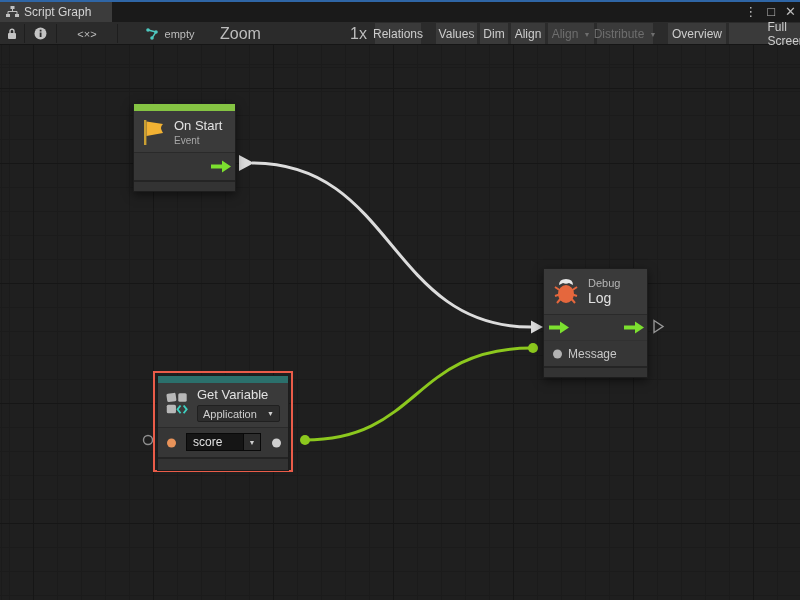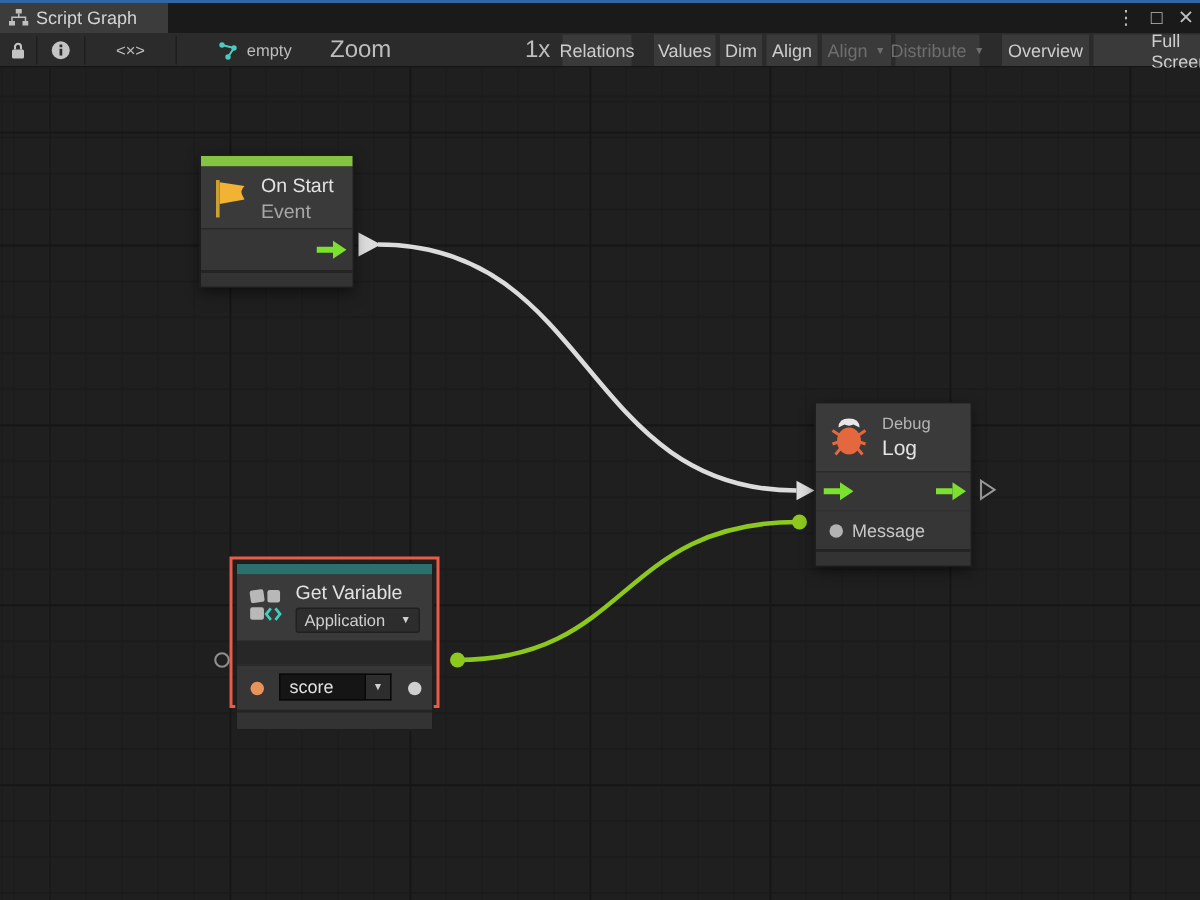--- a/index.html
+++ b/index.html
@@ -43,21 +43,21 @@
   .wire{fill:none;stroke-width:3;}
   .wire-white{stroke:var(--wire-white);}
   .wire-green{stroke:var(--wire-green);}
 
   
   .node{position:absolute;background:#272727;border:1px solid #1d1d1d;
     box-shadow:0 3px 9px rgba(0,0,0,.5);box-sizing:border-box;}
   .accent{height:7px;}
   .nheader{background:var(--node-bg);display:flex;align-items:center;gap:8px;padding:6px 8px;box-sizing:border-box;}
   .ntitle{font-size:13px;color:#e2e2e2;}
-  .nsub{font-size:13px;color:#a8a8a8;margin-top:2px;}
+  .nsub{font-size:10px;color:#a8a8a8;margin-top:2px;}
   .ncat{font-size:11px;color:#b5b5b5;}
   .nrow{background:var(--node-body-bg);border-top:1px solid #2a2a2a;position:relative;}
   .nfooter{background:var(--node-footer-bg);border-top:2px solid #242424;height:9px;}
   .portdot{width:9px;height:9px;border-radius:50%;position:absolute;top:50%;transform:translateY(-50%);}
   .plabel{position:absolute;top:50%;transform:translateY(-50%);font-size:12px;color:#c8c8c8;}
 
   #sel-border{position:absolute;left:153px;top:371px;width:140px;height:101px;
     border:2px solid var(--selection-red);box-sizing:border-box;}
 
   .dropdown{background:#2d2d2d;border:1px solid #202020;border-radius:2px;color:#cfcfcf;
@@ -219,21 +219,21 @@
         <path d="M19 19 L15 24 L19 29 M23 19 L27 24 L23 29" stroke="#3ecfc0" stroke-width="2.4" fill="none"></path>
       </svg>
       <div style="flex:1;">
         <div class="ntitle">Get Variable</div>
         <div class="dropdown" style="margin-top:3px;width:83px;">
           <span>Application</span>
           <span class="dd">▼</span>
         </div>
       </div>
     </div>
-    <div class="nrow" style="height:29px;margin-top:16px;">
+    <div class="nrow" style="height:29px;">
       <span class="portdot" style="left:9px;background:var(--value-orange);"></span>
       <div id="score-field">
         <span>score</span>
       </div>
       <div id="score-arrow">
         <span>▼</span>
       </div>
       <span class="portdot" style="left:114px;background:#cfcfcf;"></span>
     </div>
     <div class="nfooter" style="height:11px;"></div>

